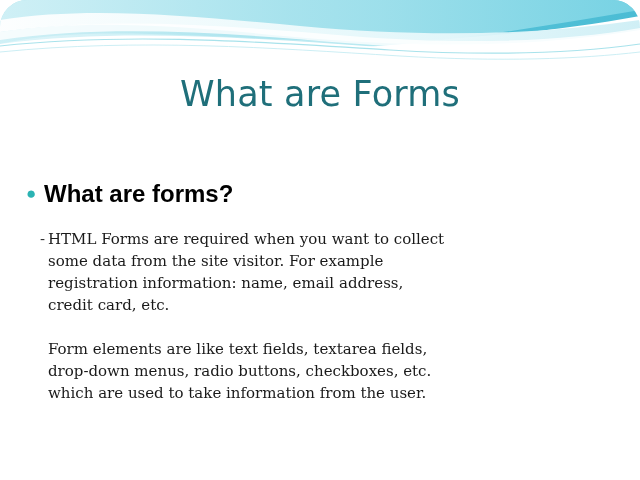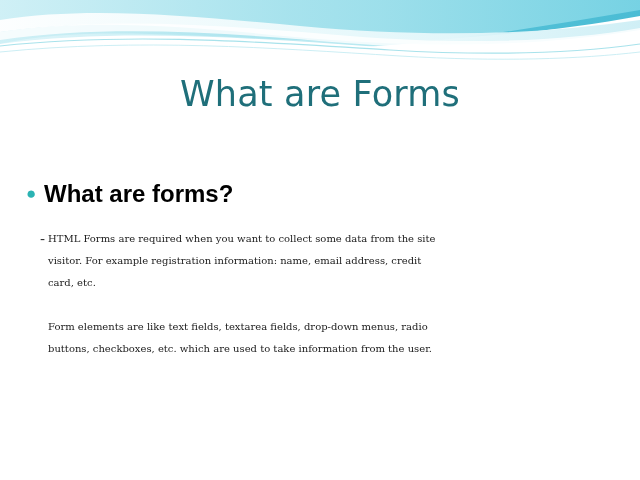--- a/index.html
+++ b/index.html
@@ -12,20 +12,21 @@
     background: #ffffff;
     font-family: "Liberation Sans", sans-serif;
     overflow: hidden;
   }
   .slide {
     position: relative;
     width: 640px;
     height: 480px;
     background: #ffffff;
     overflow: hidden;
+    border-radius: 27px;
   }
   .banner {
     position: absolute;
     top: 0;
     left: 0;
     width: 640px;
     height: 64px;
     overflow: hidden;
   }
   .banner svg {
@@ -83,21 +84,21 @@
     color: #333333;
     line-height: 22px;
     padding-left: 14px;
     box-sizing: border-box;
   }
   .para-group {
     flex: 1 1 auto;
   }
   .para {
     font-family: "DejaVu Serif", serif;
-    font-size: 10px;
+    font-size: 15px;
     color: #1a1a1a;
     line-height: 22px;
     margin: 0 0 22px 0;
     max-width: 400px;
   }
   .para:last-child {
     margin-bottom: 13px;
   }
 </style>
 </head>

